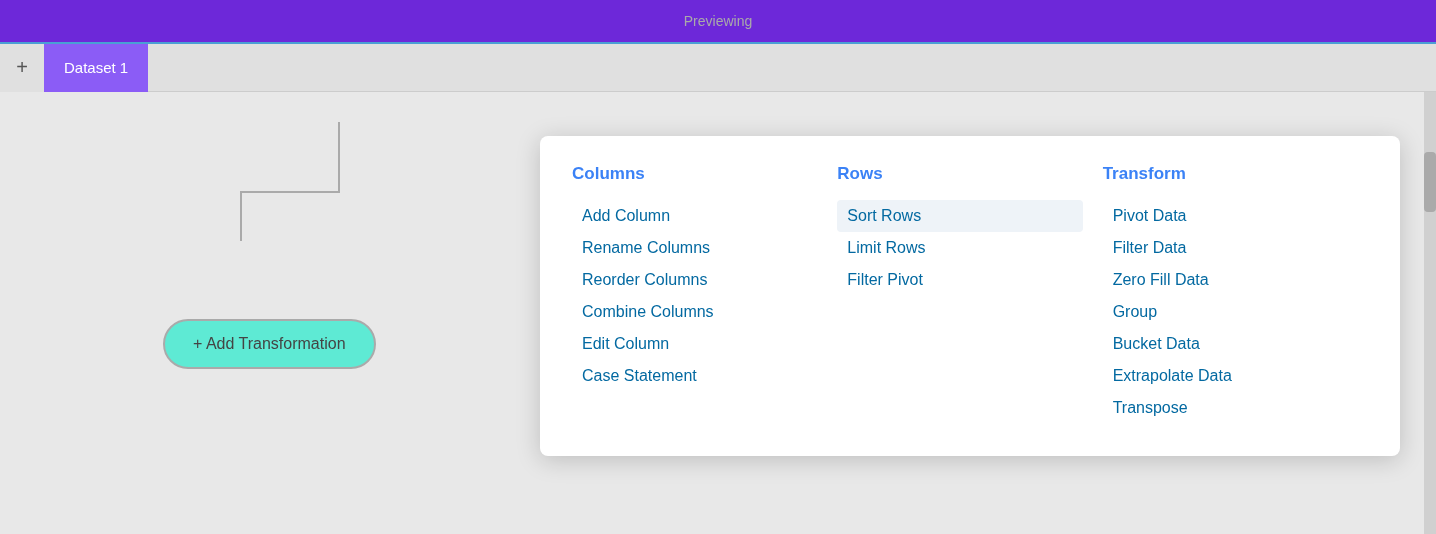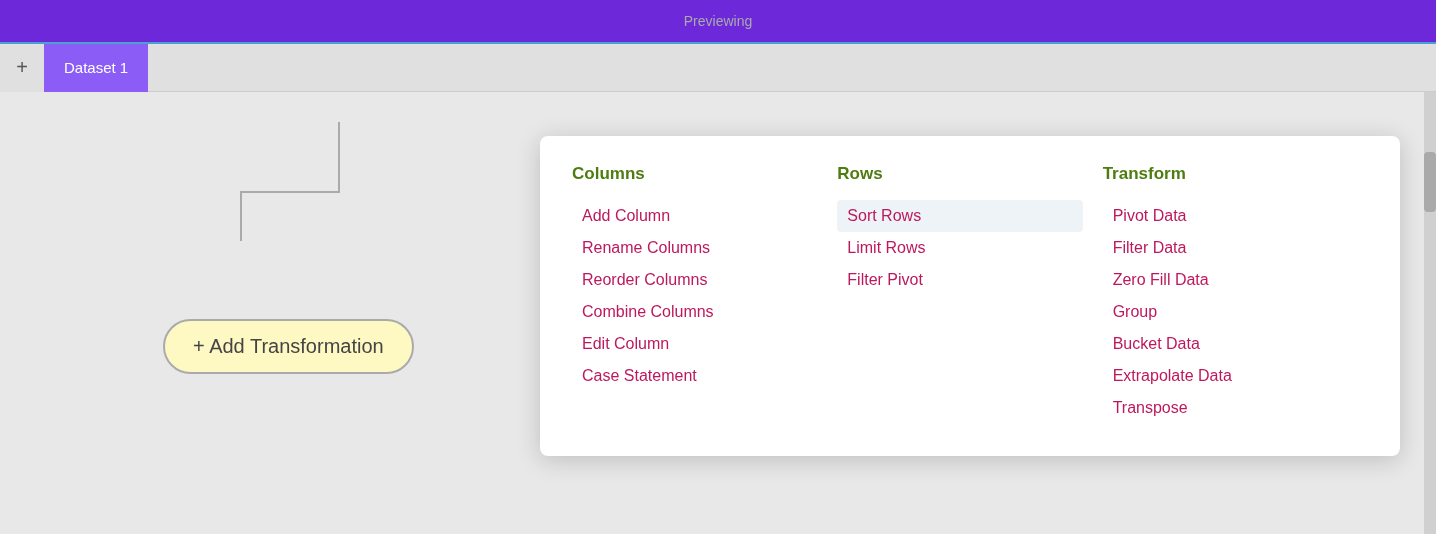--- a/index.html
+++ b/index.html
@@ -91,25 +91,25 @@
       width: 2px;
       height: 50px;
       background: #aaa;
     }
 
     
     .add-transformation-btn {
       position: absolute;
       left: 163px;
       top: 227px;
-      background: #fef9c3;
+      background: #5eead4;
       border: 2px solid #aaa;
       border-radius: 50px;
       padding: 14px 28px;
-      font-size: 20px;
+      font-size: 16px;
       color: #444;
       cursor: pointer;
       display: flex;
       align-items: center;
       gap: 8px;
       white-space: nowrap;
     }
 
     
     .scrollbar {
@@ -148,27 +148,27 @@
     }
 
     .dropdown-col {
       flex: 1;
       padding-right: 20px;
     }
 
     .dropdown-col-header {
       font-size: 17px;
       font-weight: 700;
-      color: #4d7c0f;
+      color: #3b82f6;
       margin-bottom: 16px;
     }
 
     .dropdown-item {
       font-size: 16px;
-      color: #be185d;
+      color: #0369a1;
       padding: 7px 10px;
       border-radius: 4px;
       cursor: pointer;
       display: block;
     }
 
     .dropdown-item.active {
       background: #eef3f8;
     }
 

